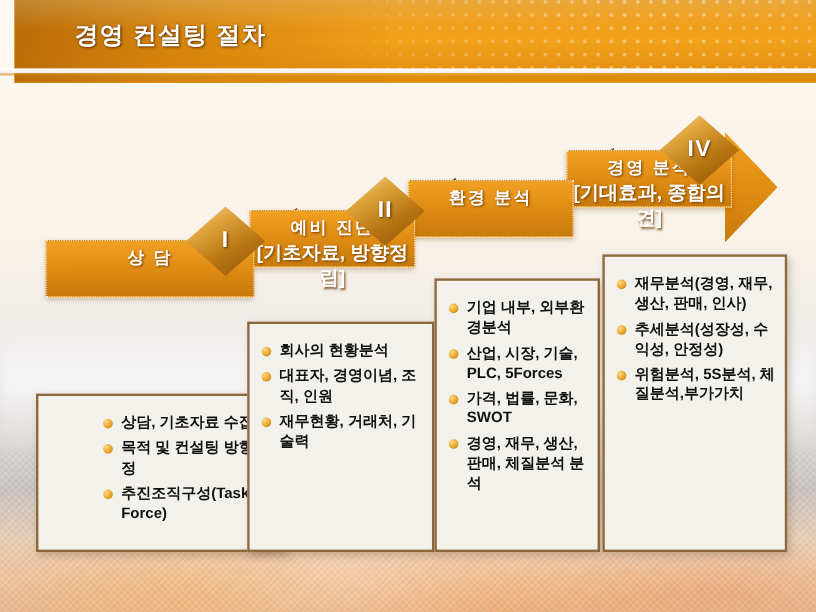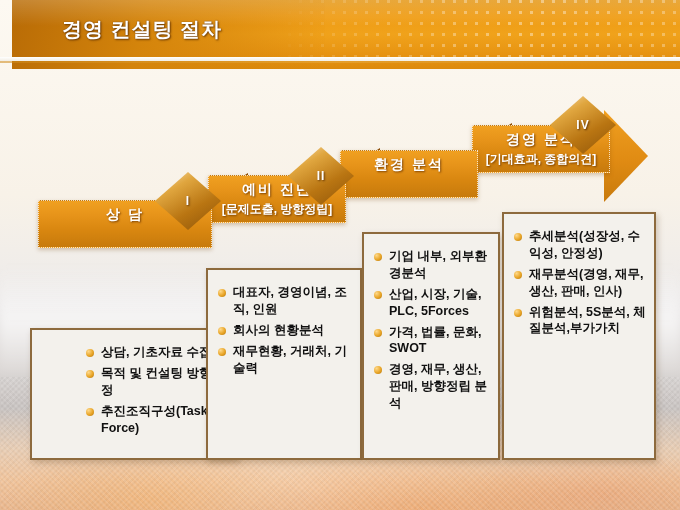--- a/index.html
+++ b/index.html
@@ -55,33 +55,33 @@
   
   .stairs{position:absolute;left:0;top:0;width:680px;height:510px;}
   .step{position:absolute;height:46px;
     background:linear-gradient(180deg,#f0a021 0%,#e7941a 30%,#d98710 62%,#c77a0c 100%);
     border:1px dotted rgba(255,255,255,.75);
     box-shadow:0 2px 4px rgba(120,70,10,.28);}
   .step .lbl{position:absolute;left:0;right:0;top:5px;text-align:center;
     color:#ffffff;font-weight:bold;font-size:14px;letter-spacing:2px;
     text-shadow:1px 1px 2px rgba(110,55,0,.9);}
   .step .sub{position:absolute;left:0;right:0;top:25px;text-align:center;
-    color:#ffffff;font-weight:bold;font-size:12px;
+    color:#ffffff;font-weight:bold;font-size:16px;
     text-shadow:1px 1px 2px rgba(110,55,0,.9);}
   
   .riser{position:absolute;width:40px;height:26px;
     background:linear-gradient(135deg,#6d3a05 0%,#8a4c08 55%,#a85f0a 100%);
     clip-path:polygon(0 100%,100% 0,100% 100%);}
   
   .diamond{position:absolute;width:66px;height:58px;
     background:linear-gradient(150deg,#fbe0b2 0%,#e0a63f 28%,#b97512 62%,#8d5409 100%);
     clip-path:polygon(50% 0,100% 50%,50% 100%,0 50%);
     display:flex;align-items:center;justify-content:center;
     filter:drop-shadow(1px 1px 2px rgba(110,60,5,.45));}
-  .diamond span{color:#ffffff;font-weight:bold;font-size:12px;letter-spacing:1px;
+  .diamond span{color:#ffffff;font-weight:bold;font-size:19px;letter-spacing:1px;
     text-shadow:1px 1px 2px rgba(90,45,0,.95);}
   
   .arrowhead{position:absolute;width:44px;height:92px;
     background:linear-gradient(180deg,#f0a021 0%,#e08b13 55%,#c87a0c 100%);
     clip-path:polygon(0 0,100% 50%,0 100%);
     filter:drop-shadow(1px 2px 3px rgba(120,70,10,.3));}
 
   
   .box{position:absolute;background:#f3f1ec;border:2px solid #8d6a3d;
     box-shadow:2px 3px 6px rgba(90,60,20,.25);}
@@ -127,21 +127,21 @@
     </div>
 
     <div class="riser" style="left:340px;top:148px;"></div>
     <div class="step" style="left:340px;top:150px;width:136px;">
       <div class="lbl">환경 분석</div>
     </div>
 
     <div class="riser" style="left:208px;top:173px;"></div>
     <div class="step" style="left:208px;top:175px;width:136px;">
       <div class="lbl">예비 진단</div>
-      <div class="sub">[문제도출, 방향정립]</div>
+      <div class="sub">[기초자료, 방향정립]</div>
     </div>
     <div class="diamond" style="left:288px;top:147px;">
       <span>II</span>
     </div>
 
     <div class="step" style="left:38px;top:200px;width:172px;">
       <div class="lbl">상  담</div>
     </div>
     <div class="diamond" style="left:155px;top:172px;">
       <span>I</span>
@@ -152,36 +152,36 @@
   <div class="box" style="left:30px;top:328px;width:160px;height:128px;padding-left:44px;">
     <ul>
       <li>상담, 기초자료 수집</li>
       <li>목적 및 컨설팅 방향설정</li>
       <li>추진조직구성(Task Force)</li>
     </ul>
   </div>
 
   <div class="box" style="left:206px;top:268px;width:152px;height:188px;">
     <ul>
+      <li>회사의 현황분석</li>
       <li>대표자, 경영이념, 조직, 인원</li>
-      <li>회사의 현황분석</li>
       <li>재무현황, 거래처, 기술력</li>
     </ul>
   </div>
 
   <div class="box" style="left:362px;top:232px;width:134px;height:224px;">
     <ul>
       <li>기업 내부, 외부환경분석</li>
       <li>산업, 시장, 기술, PLC, 5Forces</li>
       <li>가격, 법률, 문화, SWOT</li>
-      <li>경영, 재무, 생산, 판매, 방향정립 분석</li>
+      <li>경영, 재무, 생산, 판매, 체질분석 분석</li>
     </ul>
   </div>
 
   <div class="box" style="left:502px;top:212px;width:150px;height:244px;">
     <ul>
+      <li>재무분석(경영, 재무, 생산, 판매, 인사)</li>
       <li>추세분석(성장성, 수익성, 안정성)</li>
-      <li>재무분석(경영, 재무, 생산, 판매, 인사)</li>
       <li>위험분석, 5S분석, 체질분석,부가가치</li>
     </ul>
   </div>
 
 </div>
 
 </body></html>

